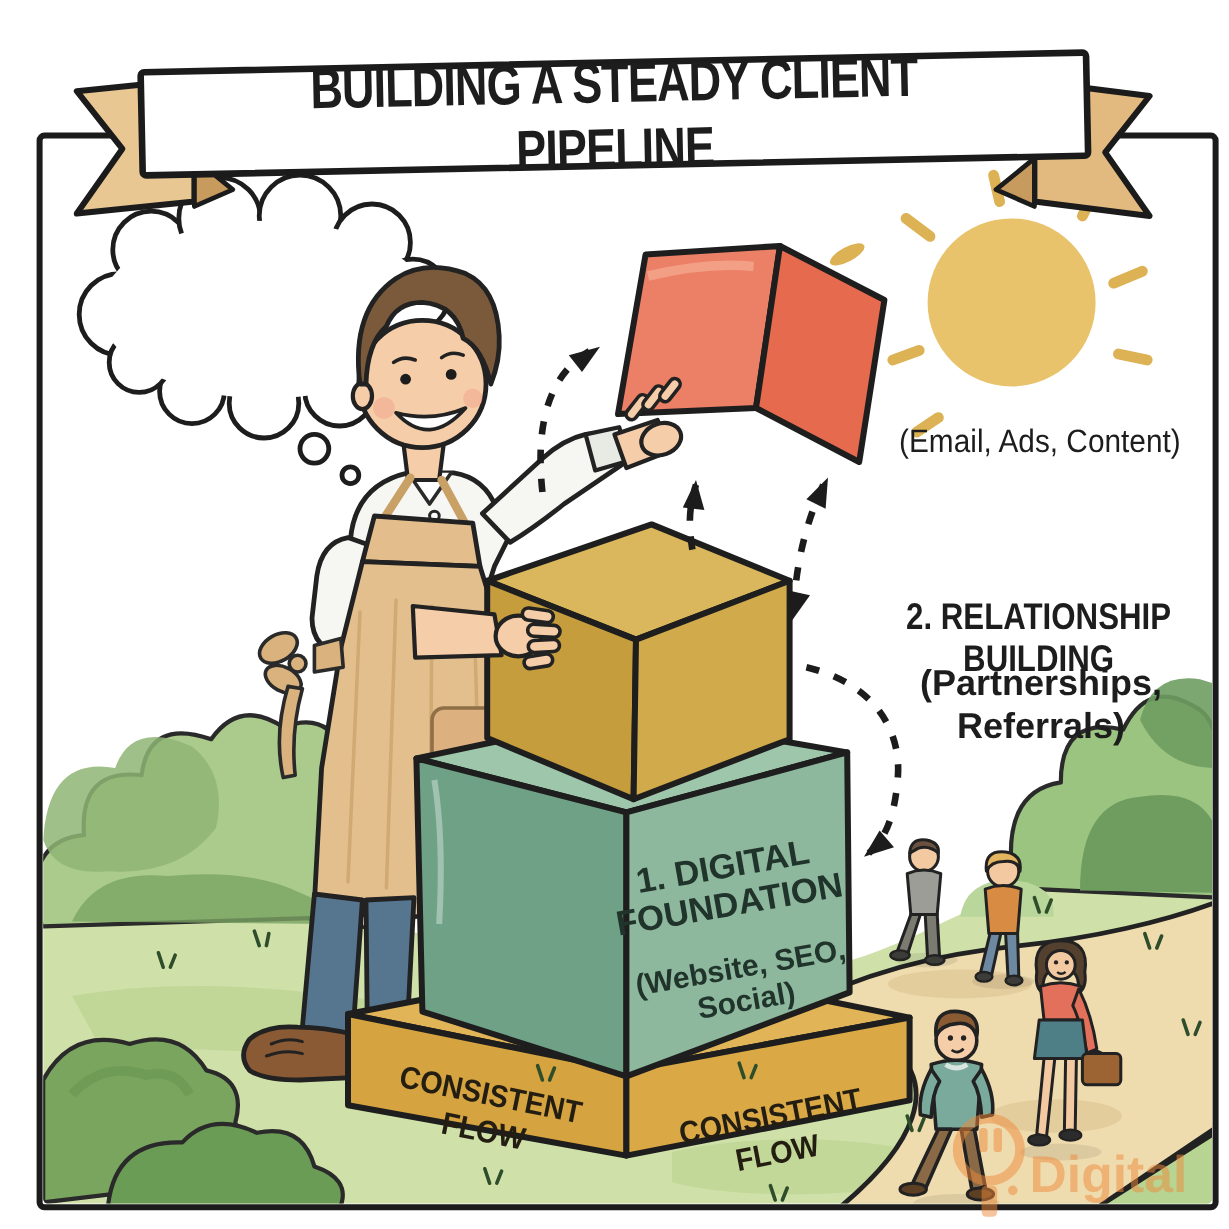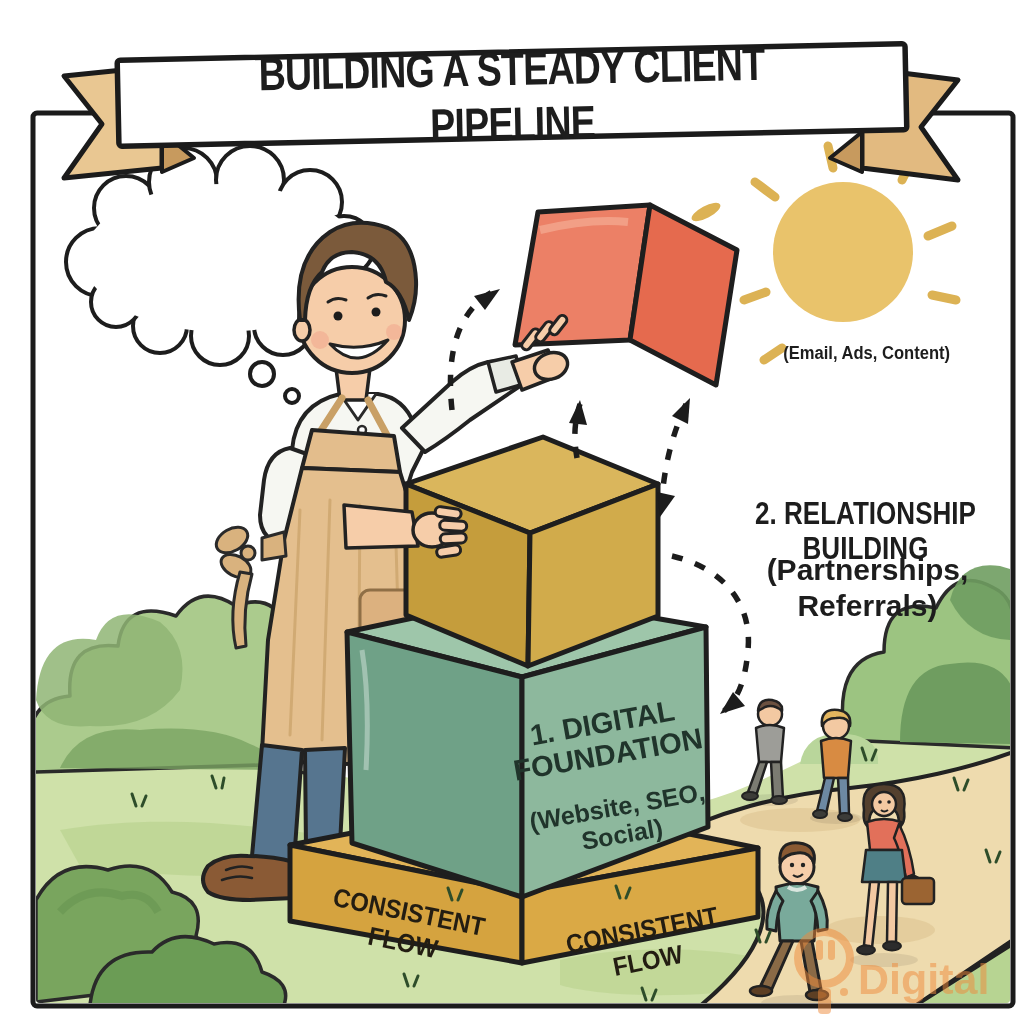--- a/index.html
+++ b/index.html
@@ -7,21 +7,21 @@
          font-family:"Liberation Sans", sans-serif;}
   svg{position:absolute;left:0;top:0;}
   .txt{position:absolute;color:#1d1d1d;text-align:center;white-space:pre-line;
        font-family:"Liberation Sans", sans-serif;}
   .cond{display:inline-block;transform:scaleX(.84);transform-origin:center;}
   .banner-title{left:118px;top:54px;width:788px;height:84px;display:flex;align-items:center;
         justify-content:center;transform:rotate(-1.2deg);font-weight:800;font-size:47px;
         letter-spacing:-1px;}
   .thought-text{left:92px;top:206px;width:265px;font-weight:800;font-size:33px;line-height:1.1;}
   .step3-title{left:728px;top:246px;width:278px;font-weight:800;font-size:31px;line-height:1.15;}
-  .step3-sub{left:714px;top:322px;width:305px;font-weight:700;font-size:18px;}
+  .step3-sub{left:714px;top:322px;width:305px;font-weight:400;font-size:27px;}
   .step2-title{left:724px;top:460px;width:282px;font-weight:800;font-size:31px;line-height:1.15;}
   .step2-sub{left:740px;top:552px;width:255px;font-weight:700;font-size:30px;line-height:1.2;}
   .foundation{left:487px;top:688px;width:250px;transform:rotate(-10deg);color:#20342b;}
   .foundation .t1{font-weight:800;font-size:29px;line-height:1.12;}
   .foundation .t2{font-weight:700;font-size:25px;line-height:1.12;margin-top:4px;}
   .flow-left{left:293px;top:866px;width:232px;transform:rotate(11.5deg);font-weight:800;
         font-size:26px;color:#231d12;}
   .flow-right{left:526px;top:884px;width:232px;transform:rotate(-11deg);font-weight:800;
         font-size:26px;color:#231d12;}
   .watermark-text{left:858px;top:916px;width:200px;text-align:left;font-weight:800;font-size:43px;

